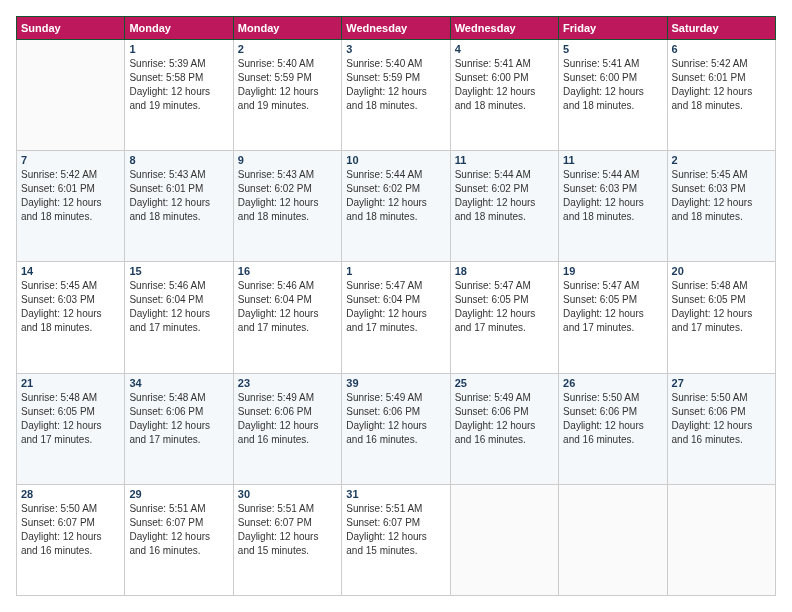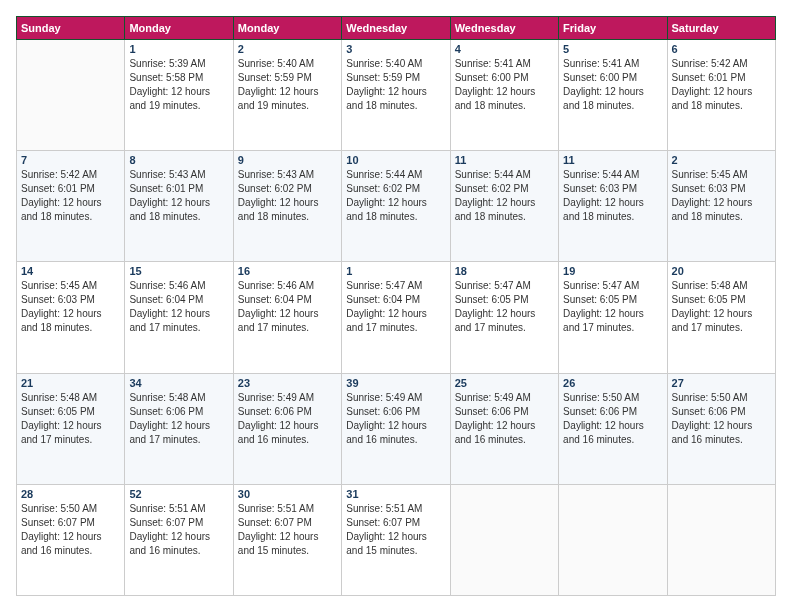--- a/index.html
+++ b/index.html
@@ -312,21 +312,21 @@
         </tr>
         <tr>
           <td>
             <div class="day-num">28</div>
             <div class="day-info" style="white-space: pre-line;">Sunrise: 5:50 AM
 Sunset: 6:07 PM
 Daylight: 12 hours
 and 16 minutes.</div>
           </td>
           <td>
-            <div class="day-num">52</div>
+            <div class="day-num">29</div>
             <div class="day-info" style="white-space: pre-line;">Sunrise: 5:51 AM
 Sunset: 6:07 PM
 Daylight: 12 hours
 and 16 minutes.</div>
           </td>
           <td>
             <div class="day-num">30</div>
             <div class="day-info" style="white-space: pre-line;">Sunrise: 5:51 AM
 Sunset: 6:07 PM
 Daylight: 12 hours

